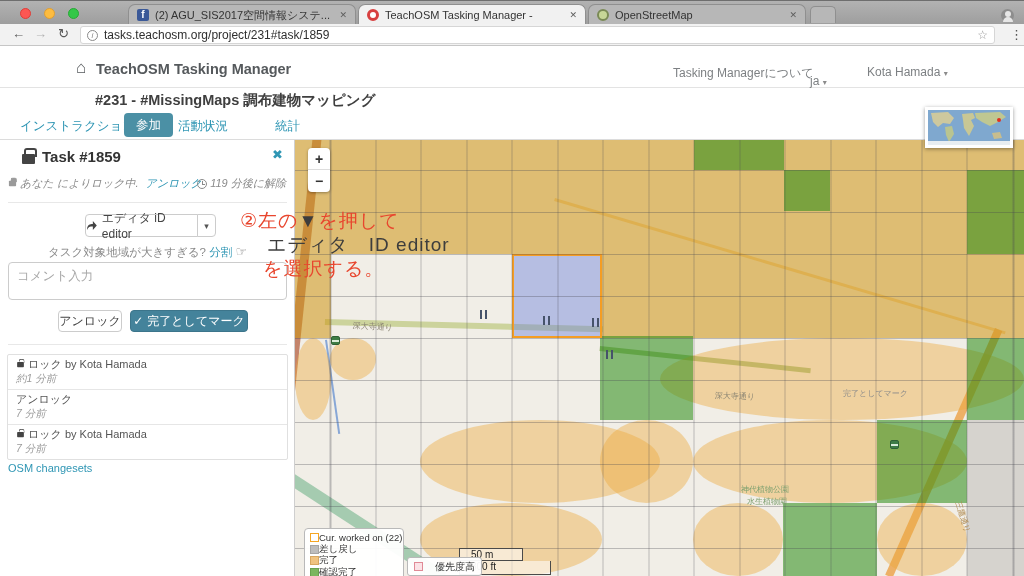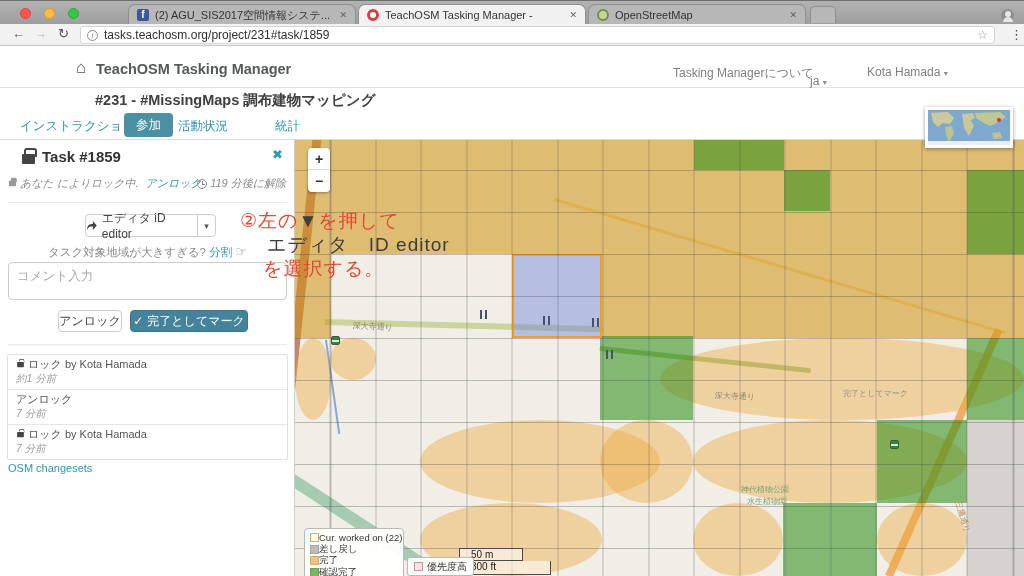--- a/index.html
+++ b/index.html
@@ -106,21 +106,21 @@
   .zbtn { width:22px; height:22px; text-align:center; font-size:14px; font-weight:bold; color:#333; line-height:22px; }
   .zbtn.zin { border-bottom:1px solid #ddd; }
   .legendbox { left:9px; top:388px; width:100px; height:52px; background:rgba(255,255,255,.95); border:1px solid #b9b9b9; border-radius:4px; padding:3px 5px; z-index:8; }
   .lrow { display:flex; align-items:center; height:11.5px; }
   .lswatch { width:9px; height:9px; flex:0 0 9px; border:1px solid #999; }
   .lswatch.current { background:#fff; border:1.5px solid #f5a623; }
   .lswatch.invalidated { background:#bdbdbd; border-color:#a5a5a5; }
   .lswatch.done { background:#f0c380; border-color:#d8a760; }
   .lswatch.validated { background:#7cb65f; border-color:#69a14e; }
   .lrow span { font-size:9.5px; color:#333; white-space:nowrap; }
-  .prioritybox { left:112px; top:417px; height:19px; background:rgba(255,255,255,.95); border:1px solid #b9b9b9; border-radius:3px; display:flex; align-items:center; gap:4px; padding:0 6px; z-index:8; }
+  .prioritybox { left:112px; top:417px; height:19px; background:rgba(255,255,255,.95); border:1px solid #b9b9b9; border-radius:3px; display:flex; align-items:center; gap:12px; padding:0 6px; z-index:8; }
   .pswatch { width:9px; height:9px; background:#fbe3e6; border:1.5px solid #e08a96; }
   .prioritybox span { font-size:10px; color:#333; white-space:nowrap; }
   .scale { left:164px; z-index:7; background:rgba(255,255,255,.55); border:1.5px solid #4a4a4a; font-size:10px; color:#222; padding:0 11px; line-height:11px; }
   .scale.metric { top:408px; width:64px; height:13px; border-bottom-width:1px; }
   .scale.imperial { top:421px; width:92px; height:14px; border-top:none; }
 
   
   .minimap { left:925px; top:107px; width:88px; height:41px; background:#7fa8cf; border:3px solid #fff; box-shadow:0 1px 4px rgba(0,0,0,.4); z-index:20; }
 
   

